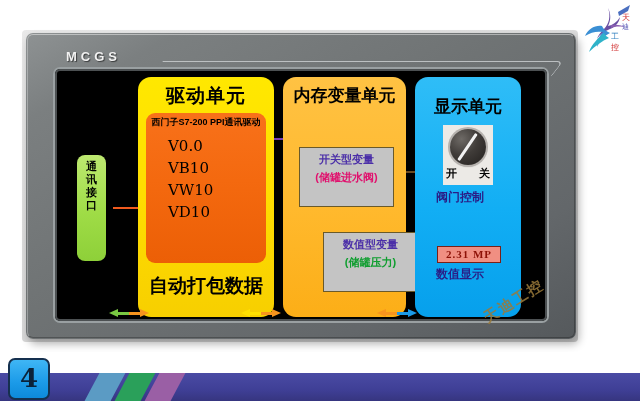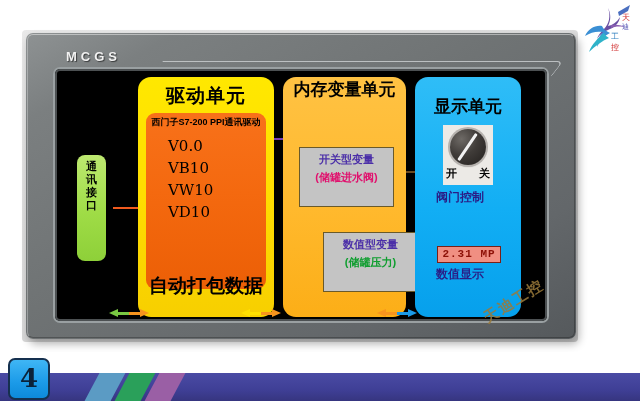--- a/index.html
+++ b/index.html
@@ -50,35 +50,35 @@
              background:linear-gradient(180deg,#bde870,#9fdc46 55%,#8ed039);
              border-radius:8px;}
   #comm-port .vtext{position:absolute;left:0;top:6px;width:29px;
              font-size:11px;font-weight:bold;color:#000;line-height:1.18;
              text-align:center;font-family:"DejaVu Sans",sans-serif;}
 
   
   #driver-unit{left:83px;top:8px;width:136px;height:240px;
                background:linear-gradient(180deg,#ffe800,#ffdd00 50%,#f7cf00);}
   #driver-unit .panel-title{font-size:19px;padding-top:6px;letter-spacing:1px;}
-  .driver-inner{position:absolute;left:8px;top:36px;width:120px;height:176px;
+  .driver-inner{position:absolute;left:8px;top:36px;width:120px;height:150px;
                background:linear-gradient(180deg,#f8711a,#f4690f 45%,#ec5f06);
                border-radius:9px;}
   .driver-sub{position:absolute;left:0;top:3px;width:120px;text-align:center;
               font-size:9px;font-weight:bold;color:#000;white-space:nowrap;}
   .tag-list{position:absolute;left:22px;top:22px;width:98px;
             font-family:"DejaVu Serif","Liberation Serif",serif;
             font-size:15px;color:#000;line-height:1.47;}
   .auto-pack{position:absolute;left:0;top:196px;width:136px;text-align:center;
              font-size:19px;font-weight:bold;color:#000;}
 
   
   #memory-unit{left:228px;top:8px;width:123px;height:240px;
                background:linear-gradient(180deg,#ffc243,#ffb92d 55%,#fcae17);}
-  #memory-unit .panel-title{font-size:17px;padding-top:3px;line-height:1.15;}
+  #memory-unit .panel-title{font-size:17px;padding-top:9px;line-height:1.15;}
   .var-box{position:absolute;left:16px;width:93px;height:58px;
            background:#c4c4c4;border:1px solid #6a5a2a;}
   .var-box .vt{position:absolute;left:0;top:4px;width:93px;text-align:center;
            font-size:11px;font-weight:bold;color:#4b2fa8;white-space:nowrap;}
   .var-box .vn{position:absolute;left:0;top:22px;width:93px;text-align:center;
            font-size:11px;font-weight:bold;white-space:nowrap;}
   #var-switch{top:70px;}
   #var-switch .vn{color:#e0126e;}
   #var-numeric{top:155px;margin-left:24px;}
   #var-numeric .vn{color:#0f9e2f;}
@@ -95,21 +95,21 @@
   .knob:after{content:"";position:absolute;left:16px;top:2px;width:3px;height:32px;
         background:#f2f2f2;transform:rotate(34deg);border-radius:1px;}
   .knob-labels{position:absolute;left:0;top:41px;width:50px;display:flex;
         justify-content:space-between;padding:0 3px;box-sizing:border-box;
         font-size:11px;font-weight:bold;color:#000;}
   .caption{position:absolute;width:90px;left:0;text-align:center;
         font-size:12px;font-weight:bold;color:#2a1d86;}
   #valve-caption{top:112px;}
   .numeric-readout{position:absolute;left:22px;top:169px;width:62px;height:15px;
         background:#f08f82;border:1px solid #7a2018;
-        font-family:Liberation Mono, monospace;
+        font-family:Liberation Serif, serif;
         font-size:11px;font-weight:bold;color:#8d1107;text-align:center;
         line-height:15px;letter-spacing:1px;}
   #numeric-caption{top:189px;}
   .junction{position:absolute;width:8px;height:8px;border-radius:50%;
             background:#ff7b00;border:1.5px solid #8b3a00;}
 
   
   .darrow{position:absolute;height:9px;}
   .darrow .head{position:absolute;top:0;width:0;height:0;
         border-top:4.5px solid transparent;border-bottom:4.5px solid transparent;}

